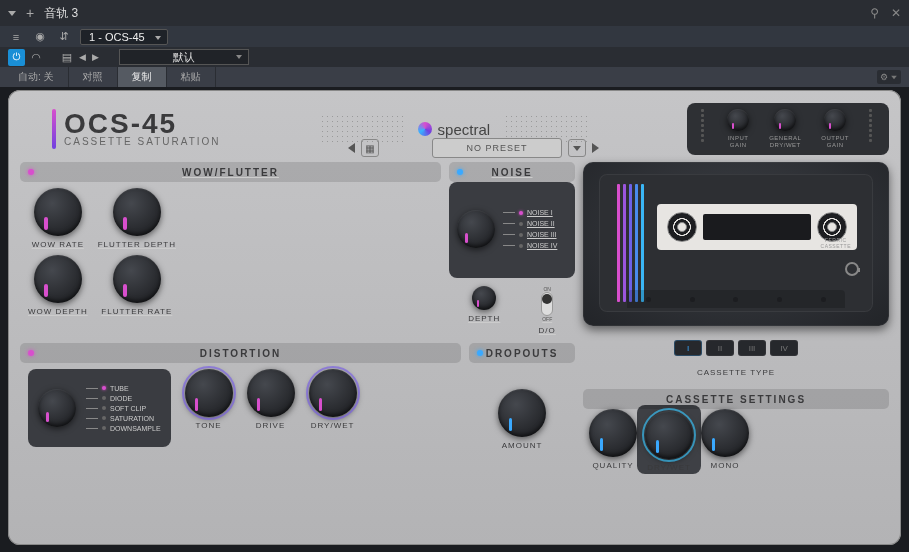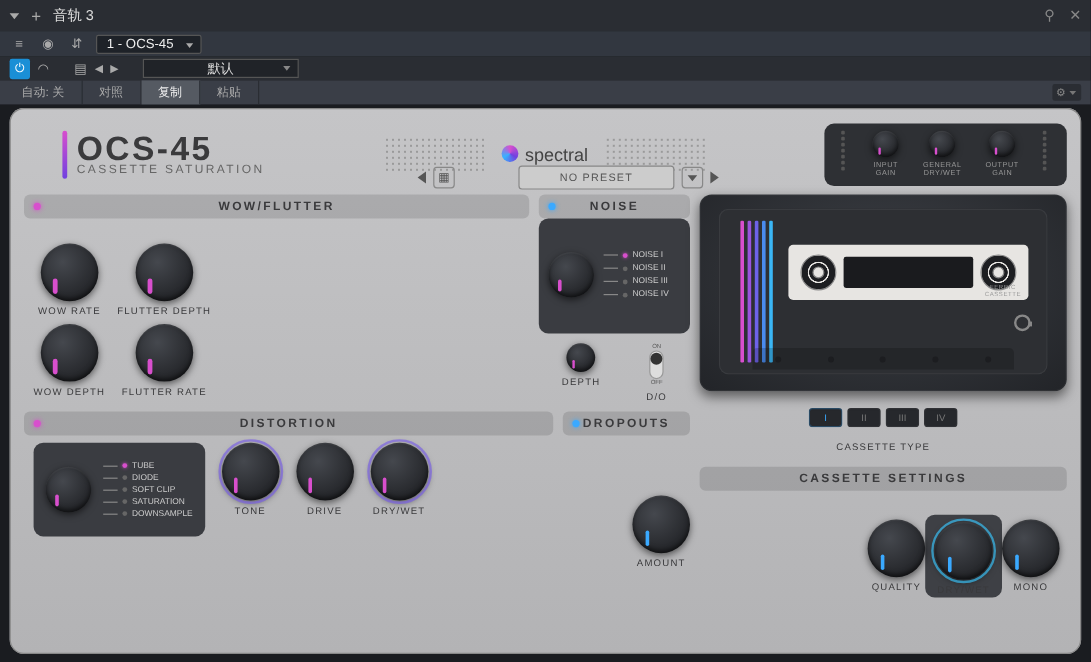--- a/index.html
+++ b/index.html
@@ -38,21 +38,21 @@
   
   .plugin-top { display:flex; align-items:center; height: 62px; gap: 16px; padding-left: 32px; }
   .logo-block { display:flex; align-items:center; gap:8px; }
   .logo-bar { width:4px; height:40px; background: linear-gradient(180deg,#d84fcd,#7041e0); border-radius:2px; }
   .logo-txt .big { font-size: 28px; font-weight: 700; letter-spacing: 2px; color: #3a3a3c; line-height: 0.9; }
   .logo-txt .sub { font-size: 10px; letter-spacing: 2px; color: #666; }
   .dotgrid { width: 84px; height: 30px;
     background-image: radial-gradient(#888 0.8px, transparent 0.8px);
     background-size: 5px 5px; opacity:.7;
   }
-  .brand { display:flex; align-items:flex-start; gap:6px; color:#444; font-size:15px; }
+  .brand { display:flex; align-items:center; gap:6px; color:#444; font-size:15px; }
   .brand-ico { width:14px;height:14px; background: conic-gradient(#d84fcd,#7041e0,#38b2ff,#d84fcd); border-radius:50%; }
   .preset-bar { display:flex; align-items:center; gap:6px; }
   .preset-nav { width:0;height:0;border-top:5px solid transparent;border-bottom:5px solid transparent; }
   .preset-nav.left { border-right: 7px solid #555; }
   .preset-nav.right { border-left: 7px solid #555; }
   .preset-ico { width:18px;height:18px;border:1px solid #888;border-radius:3px; display:flex;align-items:center;justify-content:center;color:#555;font-size:10px;}
   .preset-box { width:130px; height:20px; border:1px solid #888; border-radius:3px; font-size:9px; color:#555; display:flex; align-items:center; justify-content:center; position:relative; background:#ccc; letter-spacing:1px;margin-left:47px;}
   .preset-dd { width:18px;height:18px;border:1px solid #888;border-radius:3px; display:flex;align-items:center;justify-content:center;}
 
   
@@ -77,23 +77,23 @@
   
   .klab { font-size:8px; letter-spacing:1px; color:#3a3a3c; text-align:center; margin-top:4px;}
   .knob { border-radius:50%; background: radial-gradient(circle at 38% 32%, #45484e, #17181b); box-shadow: 0 2px 6px rgba(0,0,0,.55), inset 0 -2px 4px rgba(0,0,0,.6), inset 0 1px 1px rgba(255,255,255,.08); position:relative;}
   .knob::after { content:""; position:absolute; width:7%; height:28%; background:#d84fcd; border-radius:2px; left:22%; top:60%; transform-origin: 200% -60%; }
   .knob.blue::after { background:#3aa9ff; }
   .knob-m { width:48px; height:48px; }
   .knob-s { width:38px; height:38px; }
   .knob-xs { width:24px;height:24px; }
 
   
-  .wf-row { display:flex; gap:8px; }
+  .wf-row { display:flex; gap:8px;text-decoration:underline; }
   .wf-block { flex:1; display:flex; flex-direction:column;}
-  .wf-body { display:flex; padding:6px 8px 0; gap:10px; align-items:flex-start;margin-top:15px;}
+  .wf-body { display:flex; padding:6px 8px 0; gap:10px; align-items:flex-start;}
   .wf-knobs { display:flex; flex-direction:column; gap:6px; align-items:center;}
   .wobble-scr { width:170px; height:78px; background:#f4f3f2; border-radius:4px; border:1px solid #888; box-shadow: inset 0 0 8px rgba(0,0,0,.35); position:relative; }
   .wobble-scr::before { content:""; position:absolute; left:6px; right:6px; top:50%; height:1px; background: linear-gradient(90deg,#d84fcd,#5a62e0); }
   .wobble-lab { font-size:8px; letter-spacing:2px; color:#3a3a3c; text-align:center; margin-top:8px;}
 
   
   .noise-block { flex: 0 0 126px; }
   .noise-body { background:#3a3c41; border-radius:8px; margin-top:0; padding:10px 8px 12px; display:flex; gap:8px; align-items:center; height:96px;}
   .noise-list { font-size:7px; color:#ccc; display:flex; flex-direction:column; gap:4px;}
   .noise-list div { display:flex; align-items:center; gap:4px;}
@@ -129,21 +129,21 @@
   .cass-icon { position:absolute; right:14px; bottom:36px; width:14px;height:14px; border:2px solid #888; border-radius:50%; }
   .cass-icon::after { content:""; position:absolute; right:-3px; top:4px; width:3px;height:4px; background:#888;}
   .cass-foot { position:absolute; left:28px; right:28px; bottom:4px; height:18px; background: rgba(0,0,0,.18); border-radius:4px 4px 0 0; display:flex; justify-content:space-around; align-items:center;}
   .cass-foot span { width:5px;height:5px;border-radius:50%;background:#1c1d20;}
   .type-btns { display:flex; gap:4px; justify-content:center; margin-top:6px;}
   .type-btn { width:28px;height:16px; background:#26282c; border-radius:3px; color:#777; font-size:8px; display:flex;align-items:center;justify-content:center; border:1px solid rgba(255,255,255,.05);}
   .type-btn.active { color:#3aa9ff; border-color:#3aa9ff44;}
   .type-lab { font-size:8px; letter-spacing:1px; color:#3a3a3c; text-align:center; margin-top:4px;}
 
   
-  .cs-body { display:flex; justify-content:flex-end; padding:24px 6px 0;}
+  .cs-body { display:flex; justify-content:flex-start; padding:0 6px 0;}
   .cs-knob-wrap { display:flex; flex-direction:column; align-items:center;}
   .cs-active { background:#3e4045; border-radius:8px; padding:6px 8px 2px; margin-top:-4px;}
 
   .kcol { display:flex; flex-direction:column; align-items:center; }
 </style>
 </head>
 <body>
 
 <div class="titlebar">
   <div class="tb-left">
@@ -380,21 +380,21 @@
             <div class="kcol">
                   <div class="knob knob-m" style="position:relative;">
                     <div class="ring"></div>
                   </div>
                   <div class="klab">DRY/WET</div>
                 </div>
           </div>
         </div>
         <div class="drop-block">
           <div class="section-head blue">DROPOUTS</div>
-          <div style="display:flex;justify-content:flex-end;padding:26px 0 0;margin-top:24px;">
+          <div style="display:flex;justify-content:center;padding:26px 0 0;">
             <div class="kcol">
                   <div class="knob knob-m blue"></div>
                   <div class="klab">AMOUNT</div>
                 </div>
           </div>
         </div>
       </div>
     </div>
 
     <div class="rightcol">

